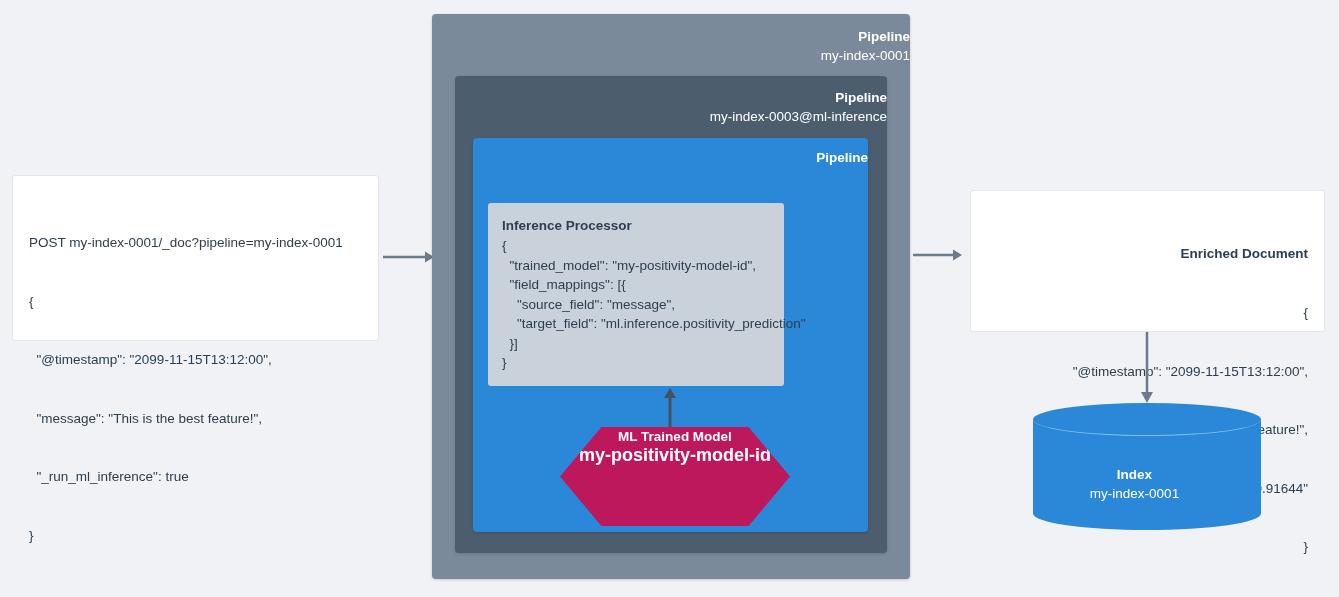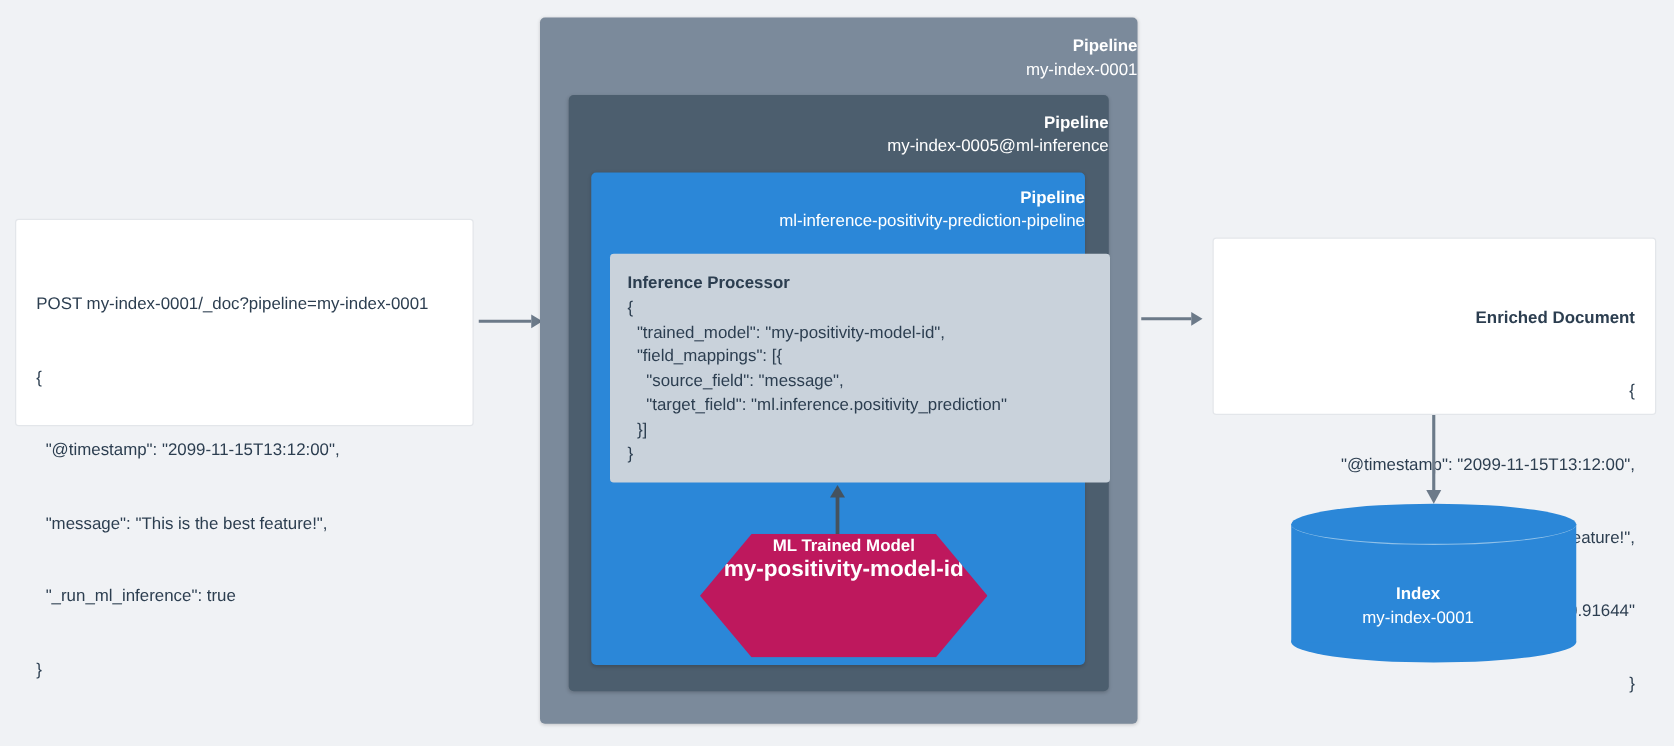--- a/index.html
+++ b/index.html
@@ -109,21 +109,21 @@
     height: 394px;
     background: #2b87d8;
   }
   #pipeline-inner > .pipe-head { padding-top: 11px; }
 
   
   #inference-processor {
     position: absolute;
     left: 488px;
     top: 203px;
-    width: 400px;
+    width: 296px;
     height: 183px;
     box-sizing: border-box;
     background: #c9d2db;
     border-radius: 3px;
     padding: 12px 26px 0 14px;
     color: #2c3e50;
   }
   #inference-processor .card-title {
     font-weight: bold;
     font-size: 13.5px;
@@ -244,28 +244,27 @@
   <div class="pipe-box" id="pipeline-outer">
     <div class="pipe-head">
       <span class="pipe-kind">Pipeline</span>
       <span class="pipe-name">my-index-0001</span>
     </div>
   </div>
 
   <div class="pipe-box" id="pipeline-middle">
     <div class="pipe-head">
       <span class="pipe-kind">Pipeline</span>
-      <span class="pipe-name">my-index-0005@ml-inference</span>
+      <span class="pipe-name">my-index-0003@ml-inference</span>
     </div>
   </div>
 
   <div class="pipe-box" id="pipeline-inner">
     <div class="pipe-head">
       <span class="pipe-kind">Pipeline</span>
-      <span class="pipe-name">ml-inference-positivity-prediction-pipeline</span>
     </div>
   </div>
 
   <div id="inference-processor">
     <div class="card-title">Inference Processor</div>
     <div class="code-line">{</div>
     <div class="code-line">  "trained_model": "my-positivity-model-id",</div>
     <div class="code-line">  "field_mappings": [{</div>
     <div class="code-line">    "source_field": "message",</div>
     <div class="code-line">    "target_field": "ml.inference.positivity_prediction"</div>

